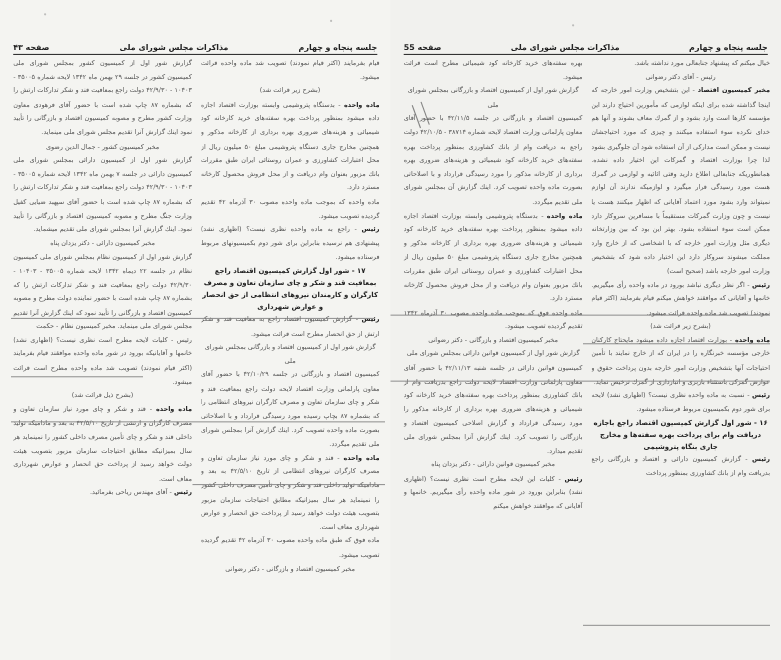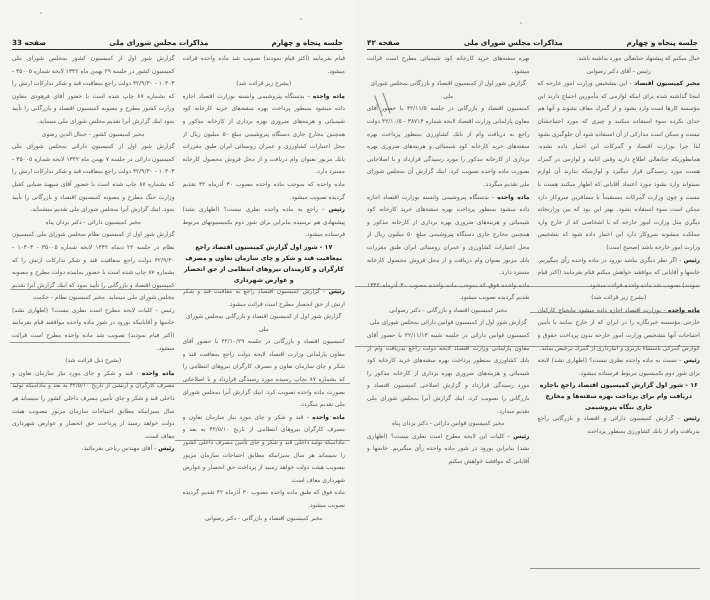--- a/index.html
+++ b/index.html
@@ -43,21 +43,21 @@
 </style>
 </head>
 <body>
 
 <div class="spread">
 
   <div class="page left">
     <div class="header">
       <span>جلسه پنجاه و چهارم</span>
       <span>مذاکرات مجلس شورای ملی</span>
-      <span>صفحه 33</span>
+      <span>صفحه ۴۳</span>
     </div>
     <div class="cols">
       <div class="col">
           <p>قیام بفرمایند (اکثر قیام نمودند) تصویب شد ماده واحده قرائت میشود.</p>
           <p class="center">(بشرح زیر قرائت شد)</p>
           <p><span class="bold">ماده واحده</span> - بدستگاه پتروشیمی وابسته بوزارت اقتصاد اجازه داده میشود بمنظور پرداخت بهره سفته‌های خرید کارخانه کود شیمیائی و هزینه‌های ضروری بهره برداری از کارخانه مذکور و همچنین مخارج جاری دستگاه پتروشیمی مبلغ ۵۰ میلیون ریال از محل اعتبارات کشاورزی و عمران روستائی ایران طبق مقررات بانك مزبور بعنوان وام دریافت و از محل فروش محصول کارخانه مسترد دارد.</p>
           <p>ماده واحده که بموجب ماده واحده مصوب ۳۰ آذرماه ۴۲ تقدیم گردیده تصویب میشود.</p>
           <p><span class="bold">رئیس</span> - راجع به ماده واحده نظری نیست؟ (اظهاری نشد) پیشنهادی هم نرسیده بنابراین برای شور دوم بکمیسیونهای مربوط فرستاده میشود.</p>
           <p class="heading">۱۷ - شور اول گزارش کمیسیون اقتصاد راجع بمعافیت قند و شکر و چای سازمان تعاون و مصرف کارگران و کارمندان نیروهای انتظامی از حق انحصار و عوارض شهرداری</p>
           <p><span class="bold">رئیس</span> - گزارش کمیسیون اقتصاد راجع به معافیت قند و شکر ارتش از حق انحصار مطرح است قرائت میشود.</p>
@@ -78,21 +78,21 @@
           <p><span class="bold">ماده واحده</span> - قند و شکر و چای مورد نیاز سازمان تعاون و مصرف کارگران و ارتشی از تاریخ ۴۲/۵/۱۰ به بعد و مادامیکه تولید داخلی قند و شکر و چای تأمین مصرف داخلی کشور را نمینماید هر سال بمیزانیکه مطابق احتیاجات سازمان مزبور بتصویب هیئت دولت خواهد رسید از پرداخت حق انحصار و عوارض شهرداری معاف است.</p>
           <p><span class="bold">رئیس</span> - آقای مهندس ریاحی بفرمائید.</p>
         </div>
     </div>
   </div>
 
   <div class="page right">
     <div class="header">
       <span>جلسه پنجاه و چهارم</span>
       <span>مذاکرات مجلس شورای ملی</span>
-      <span>صفحه ۴۲</span>
+      <span>صفحه 55</span>
     </div>
     <div class="cols">
       <div class="col">
           <p>خیال میکنم که پیشنهاد جنابعالی مورد نداشته باشد.</p>
           <p class="center">رئیس - آقای دکتر رضوانی</p>
           <p><span class="bold">مخبر کمیسیون اقتصاد</span> - این بتشخیص وزارت امور خارجه که اینجا گذاشته شده برای اینکه لوازمی که مأمورین احتیاج دارند این مؤسسه کارها است وارد بشود و از گمرك معاف بشوند و آنها هم خدای نکرده سوء استفاده میکنند و چیزی که مورد احتیاجشان نیست و ممکن است مدارکی از آن استفاده شود آن جلوگیری بشود لذا چرا بوزارت اقتصاد و گمرکات این اختیار داده نشده. همانطوریکه جنابعالی اطلاع دارید وقتی اثاثیه و لوازمی در گمرك هست مورد رسیدگی قرار میگیرد و لوازمیکه ندارند آن لوازم نمیتواند وارد بشود مورد اعتماد آقایانی که اظهار میکنند هست یا نیست و چون وزارت گمرکات مستقیماً با مسافرین سروکار دارد ممکن است سوء استفاده بشود. بهتر این بود که بین وزارتخانه دیگری مثل وزارت امور خارجه که با اشخاصی که از خارج وارد مملکت میشوند سروکار دارد این اختیار داده شود که بتشخیص وزارت امور خارجه باشد (صحیح است)</p>
           <p><span class="bold">رئیس</span> - اگر نظر دیگری نباشد بورود در ماده واحده رأی میگیریم. خانمها و آقایانی که موافقند خواهش میکنم قیام بفرمایند (اکثر قیام نمودند) تصویب شد ماده واحده قرائت میشود.</p>
           <p class="center">(بشرح زیر قرائت شد)</p>
           <p><span class="bold">ماده واحده</span> - بوزارت اقتصاد اجازه داده میشود مایحتاج کارکنان خارجی مؤسسه خبرنگاره را در ایران که از خارج نمایند با تأمین احتیاجات آنها بتشخیص وزارت امور خارجه بدون پرداخت حقوق و عوارض گمرکی باستثناء باربری و انبارداری از گمرك ترخیص نماید.</p>
           <p><span class="bold">رئیس</span> - نسبت به ماده واحده نظری نیست؟ (اظهاری نشد) لایحه برای شور دوم بکمیسیون مربوط فرستاده میشود.</p>

